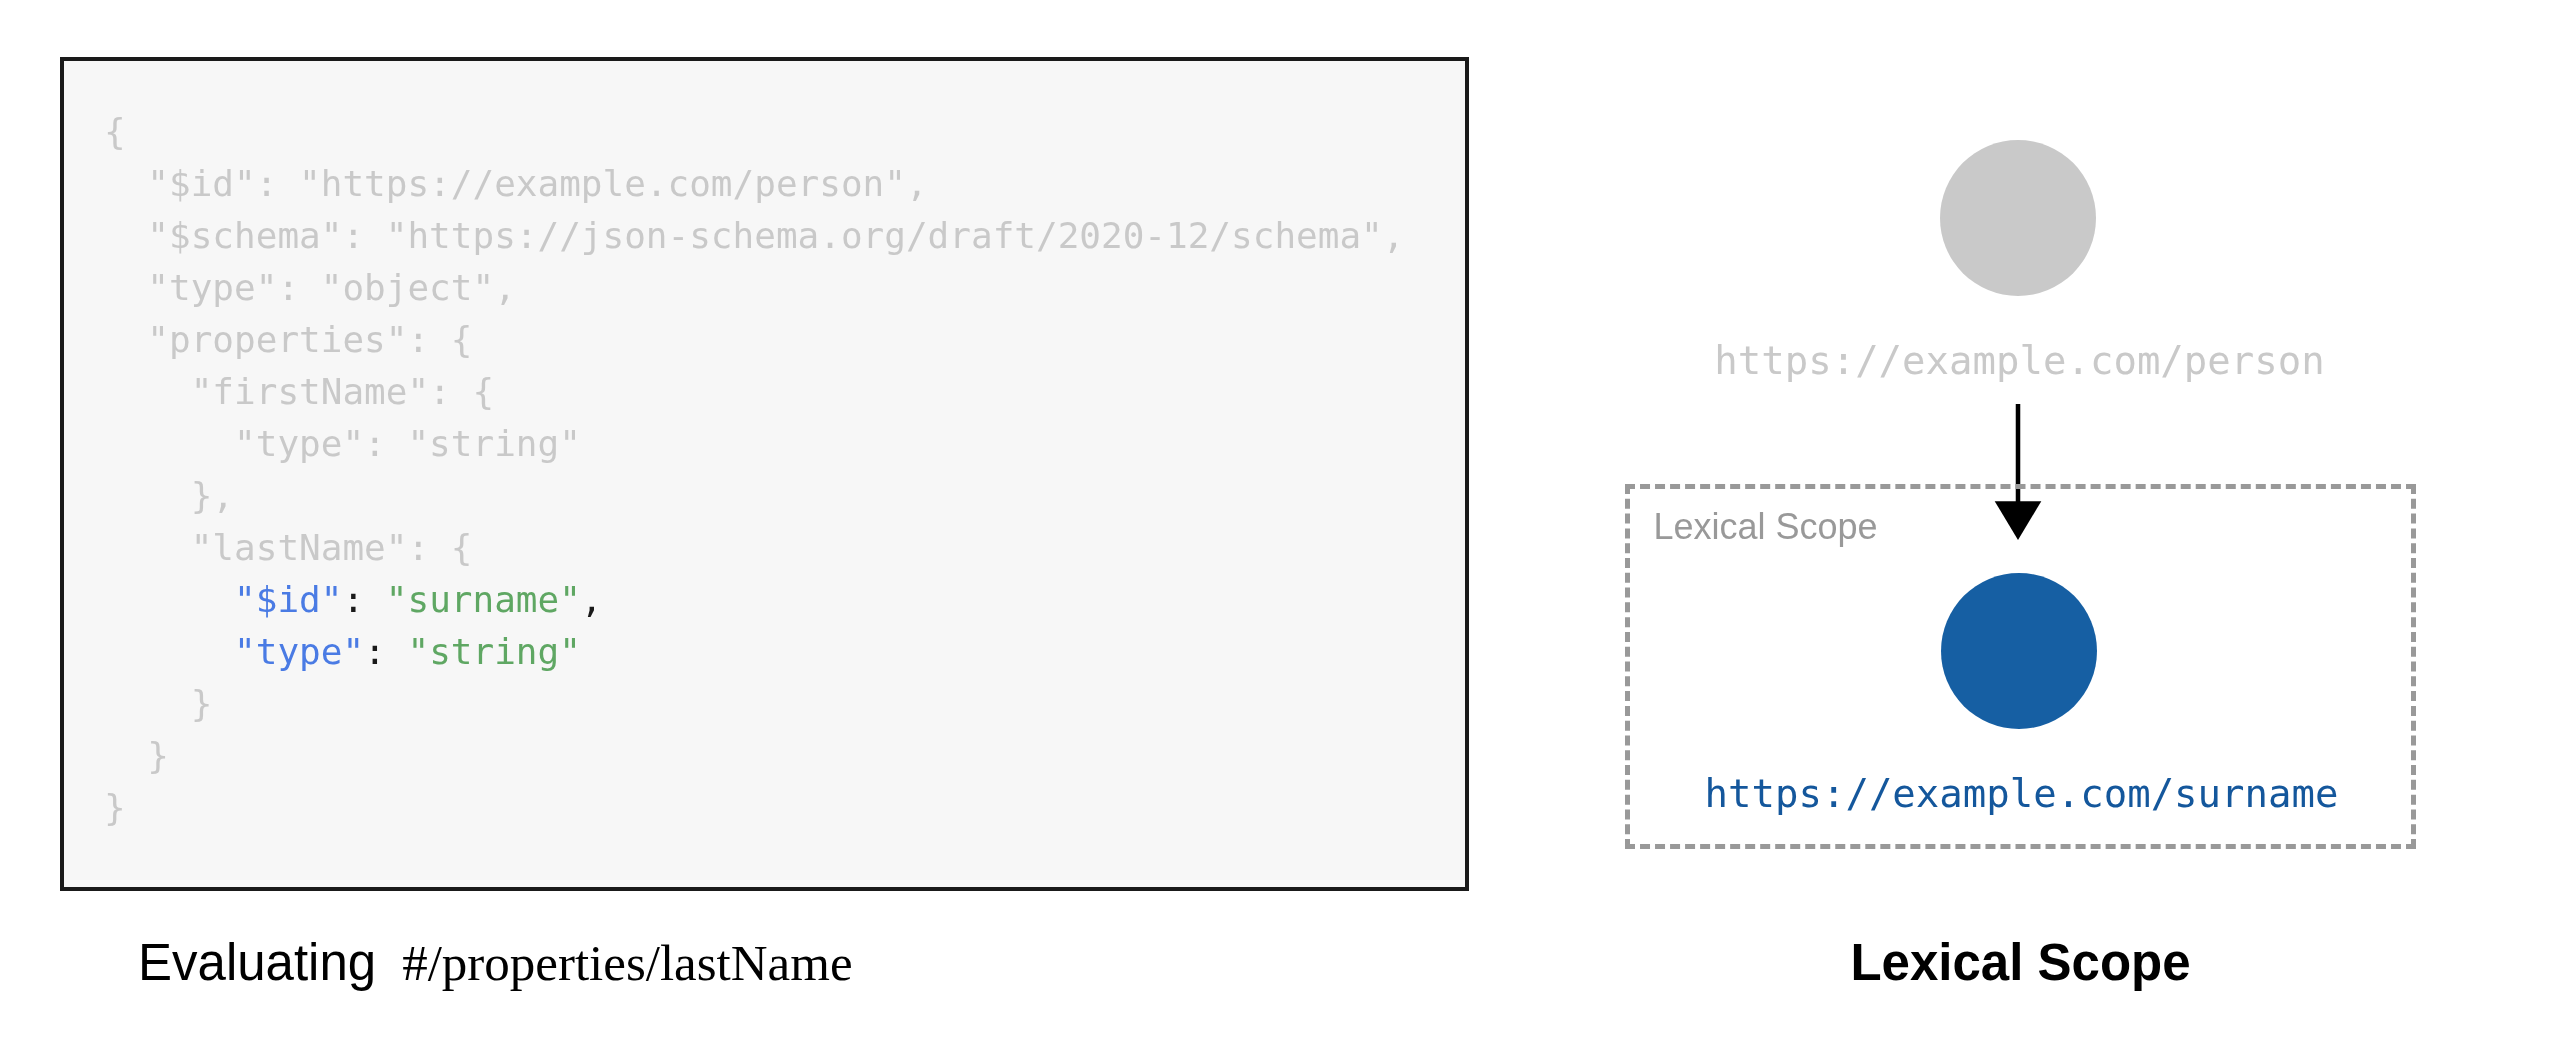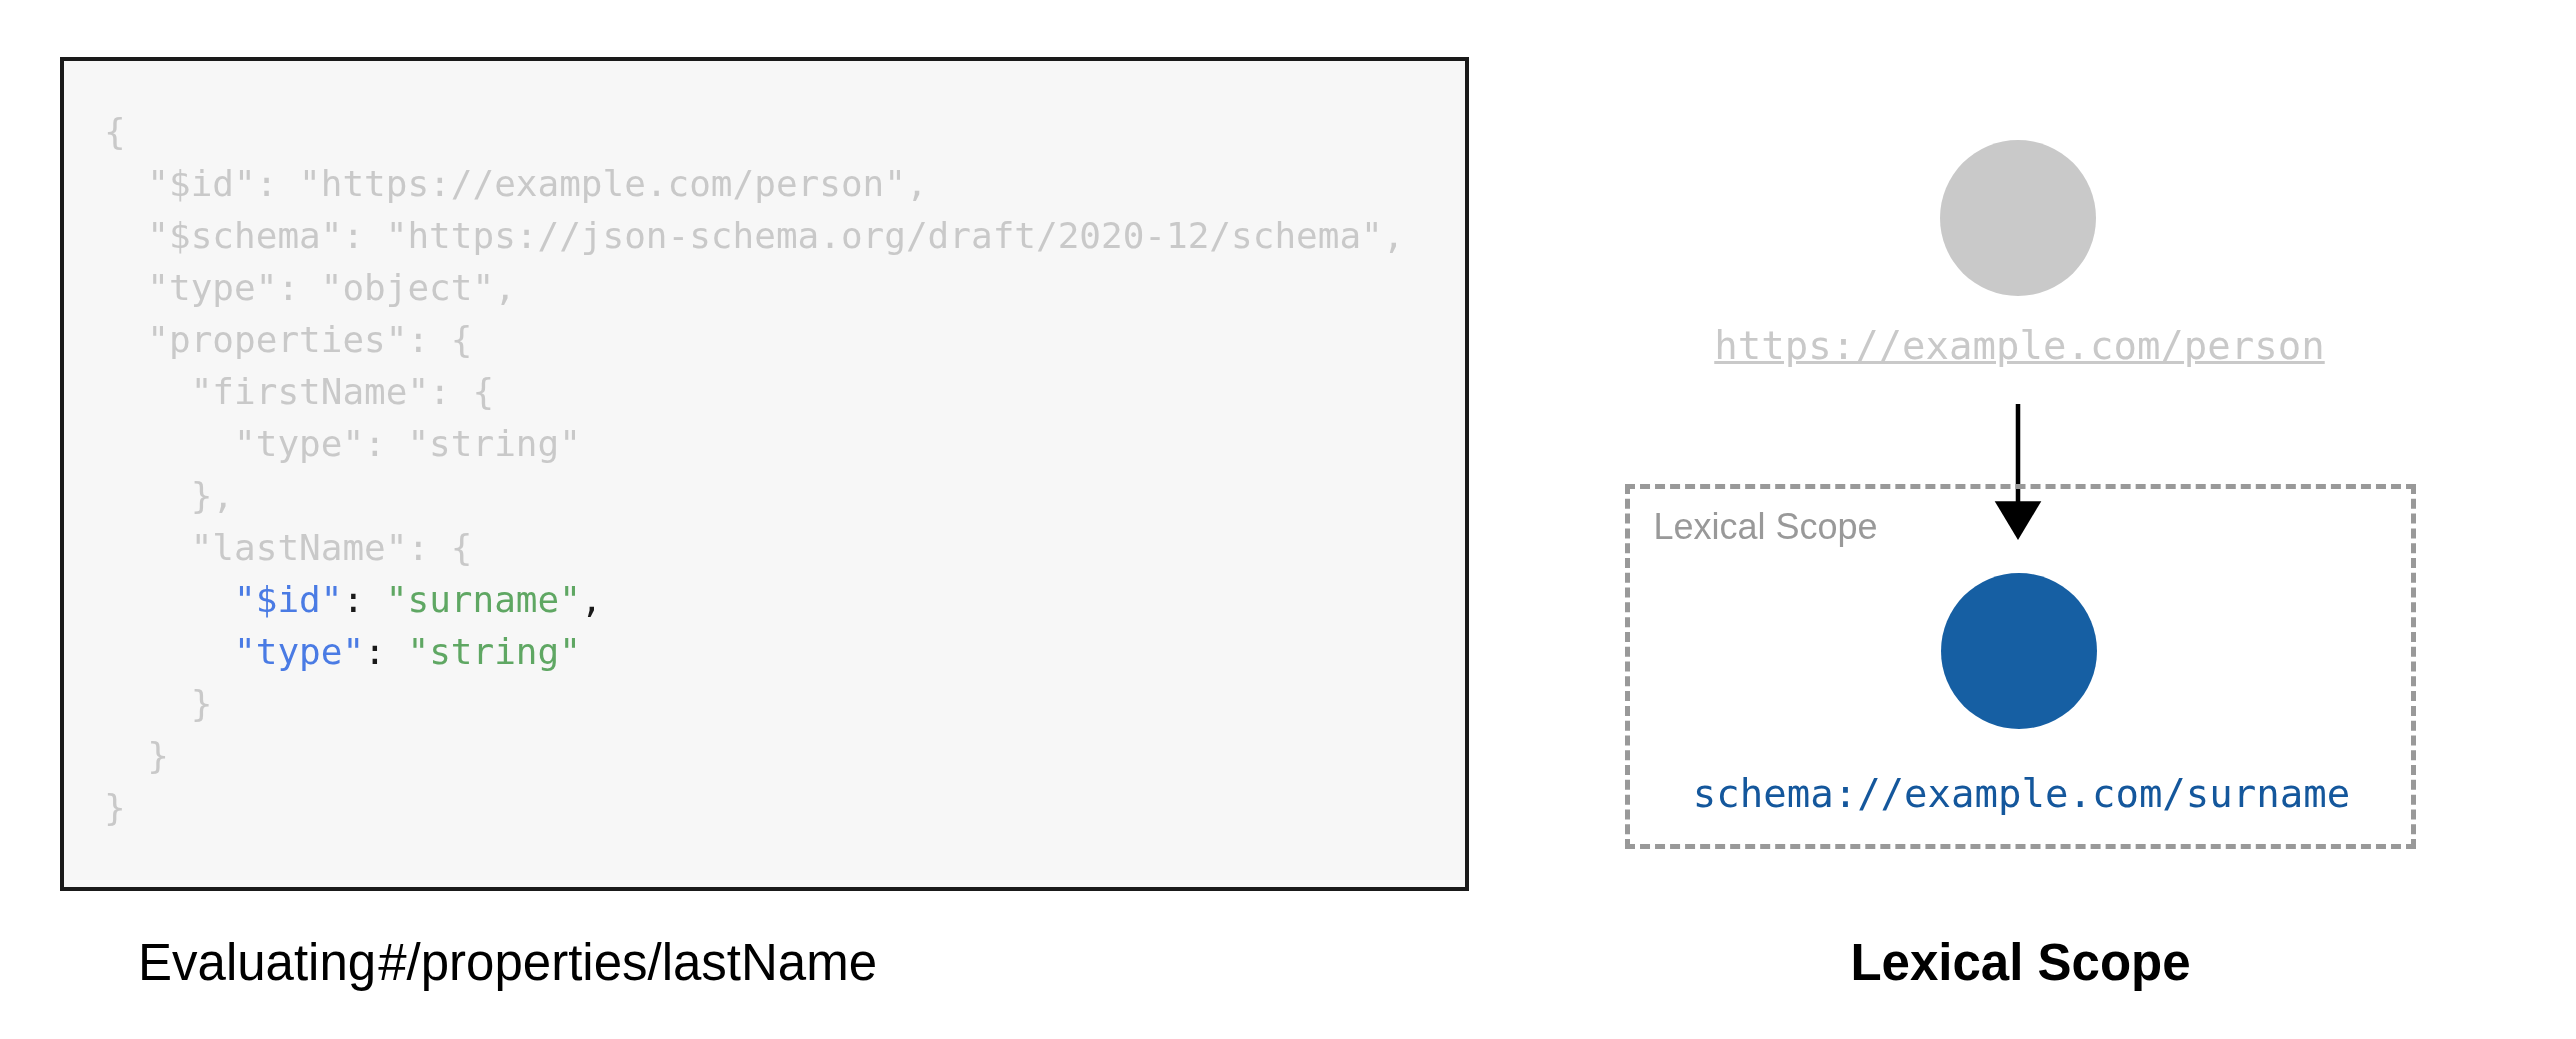--- a/index.html
+++ b/index.html
@@ -39,23 +39,23 @@
     left:138px; top:933px;
     white-space:nowrap;
     color:#000000;
   }
   .caption-left .cap-bold {
     font-family:"Liberation Sans", sans-serif;
     font-weight:normal;
     font-size:51px;
   }
   .caption-left .cap-mono {
-    font-family:Liberation Sans, sans-serif;
+    font-family:Liberation Serif, serif;
     font-size:51px;
-    margin-left:2px;
+    margin-left:26px;
   }
   .caption-right {
     position:absolute;
     left:1625px; top:933px;
     width:791px;
     text-align:center;
     font-family:"Liberation Sans", sans-serif;
     font-weight:bold;
     font-size:51px;
     color:#000000;
@@ -72,21 +72,21 @@
 
   .url-label {
     position:absolute;
     width:779px;
     text-align:center;
     font-family:"DejaVu Sans Mono", monospace;
     font-size:39px;
     line-height:42px;
     white-space:nowrap;
   }
-  .url-person  { left:1630px; top:325px;  color:#c9c9c9;text-decoration:underline; }
+  .url-person  { left:1630px; top:340px;  color:#c9c9c9; }
   .url-surname { left:1632px; top:773px; color:#14579c; }
 
   .arrow-down {
     position:absolute;
     left:1992px; top:404px;
     width:52px; height:136px;
   }
 
   .scope-box {
     position:absolute;
@@ -136,16 +136,16 @@
   <line x1="40" y1="0" x2="40" y2="158" stroke="#000000" stroke-width="7"></line>
   <polygon points="4,150 76,150 40,210" fill="#000000"></polygon>
 </svg>
 
 <div class="scope-box">
   <div class="scope-box-label">Lexical Scope</div>
 </div>
 
 <div class="node node-surname"></div>
 
-<div class="url-label url-surname">schema://example.com/surname</div>
+<div class="url-label url-surname">https://example.com/surname</div>
 
 <div class="caption-right">Lexical Scope</div>
 
 
 </body></html>

